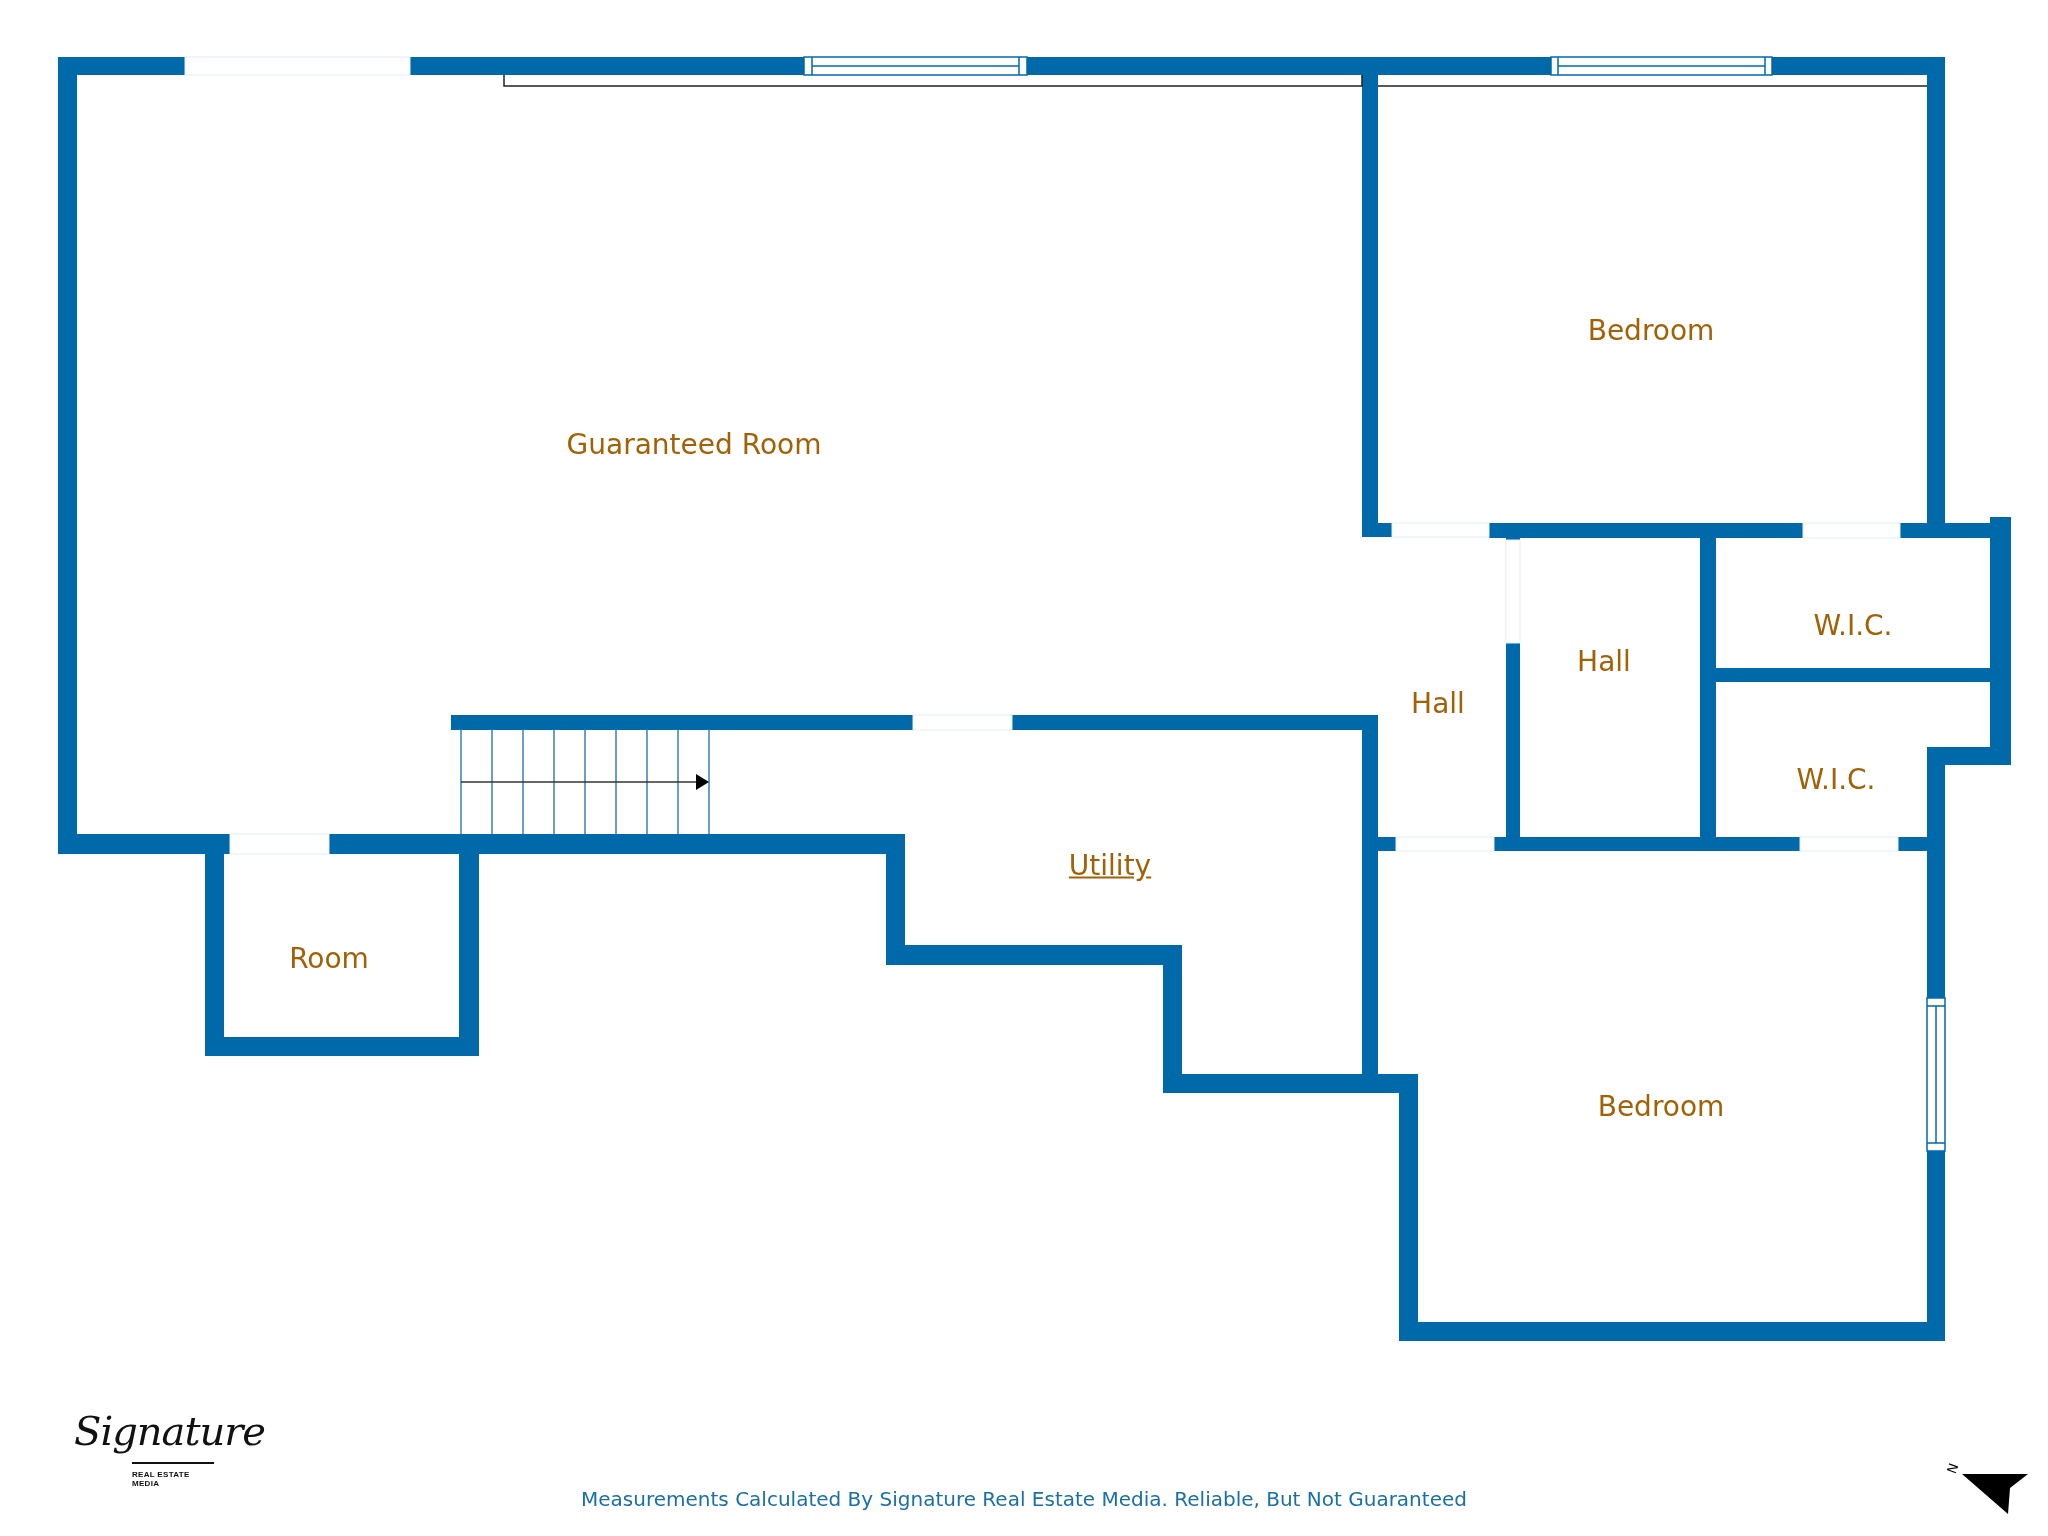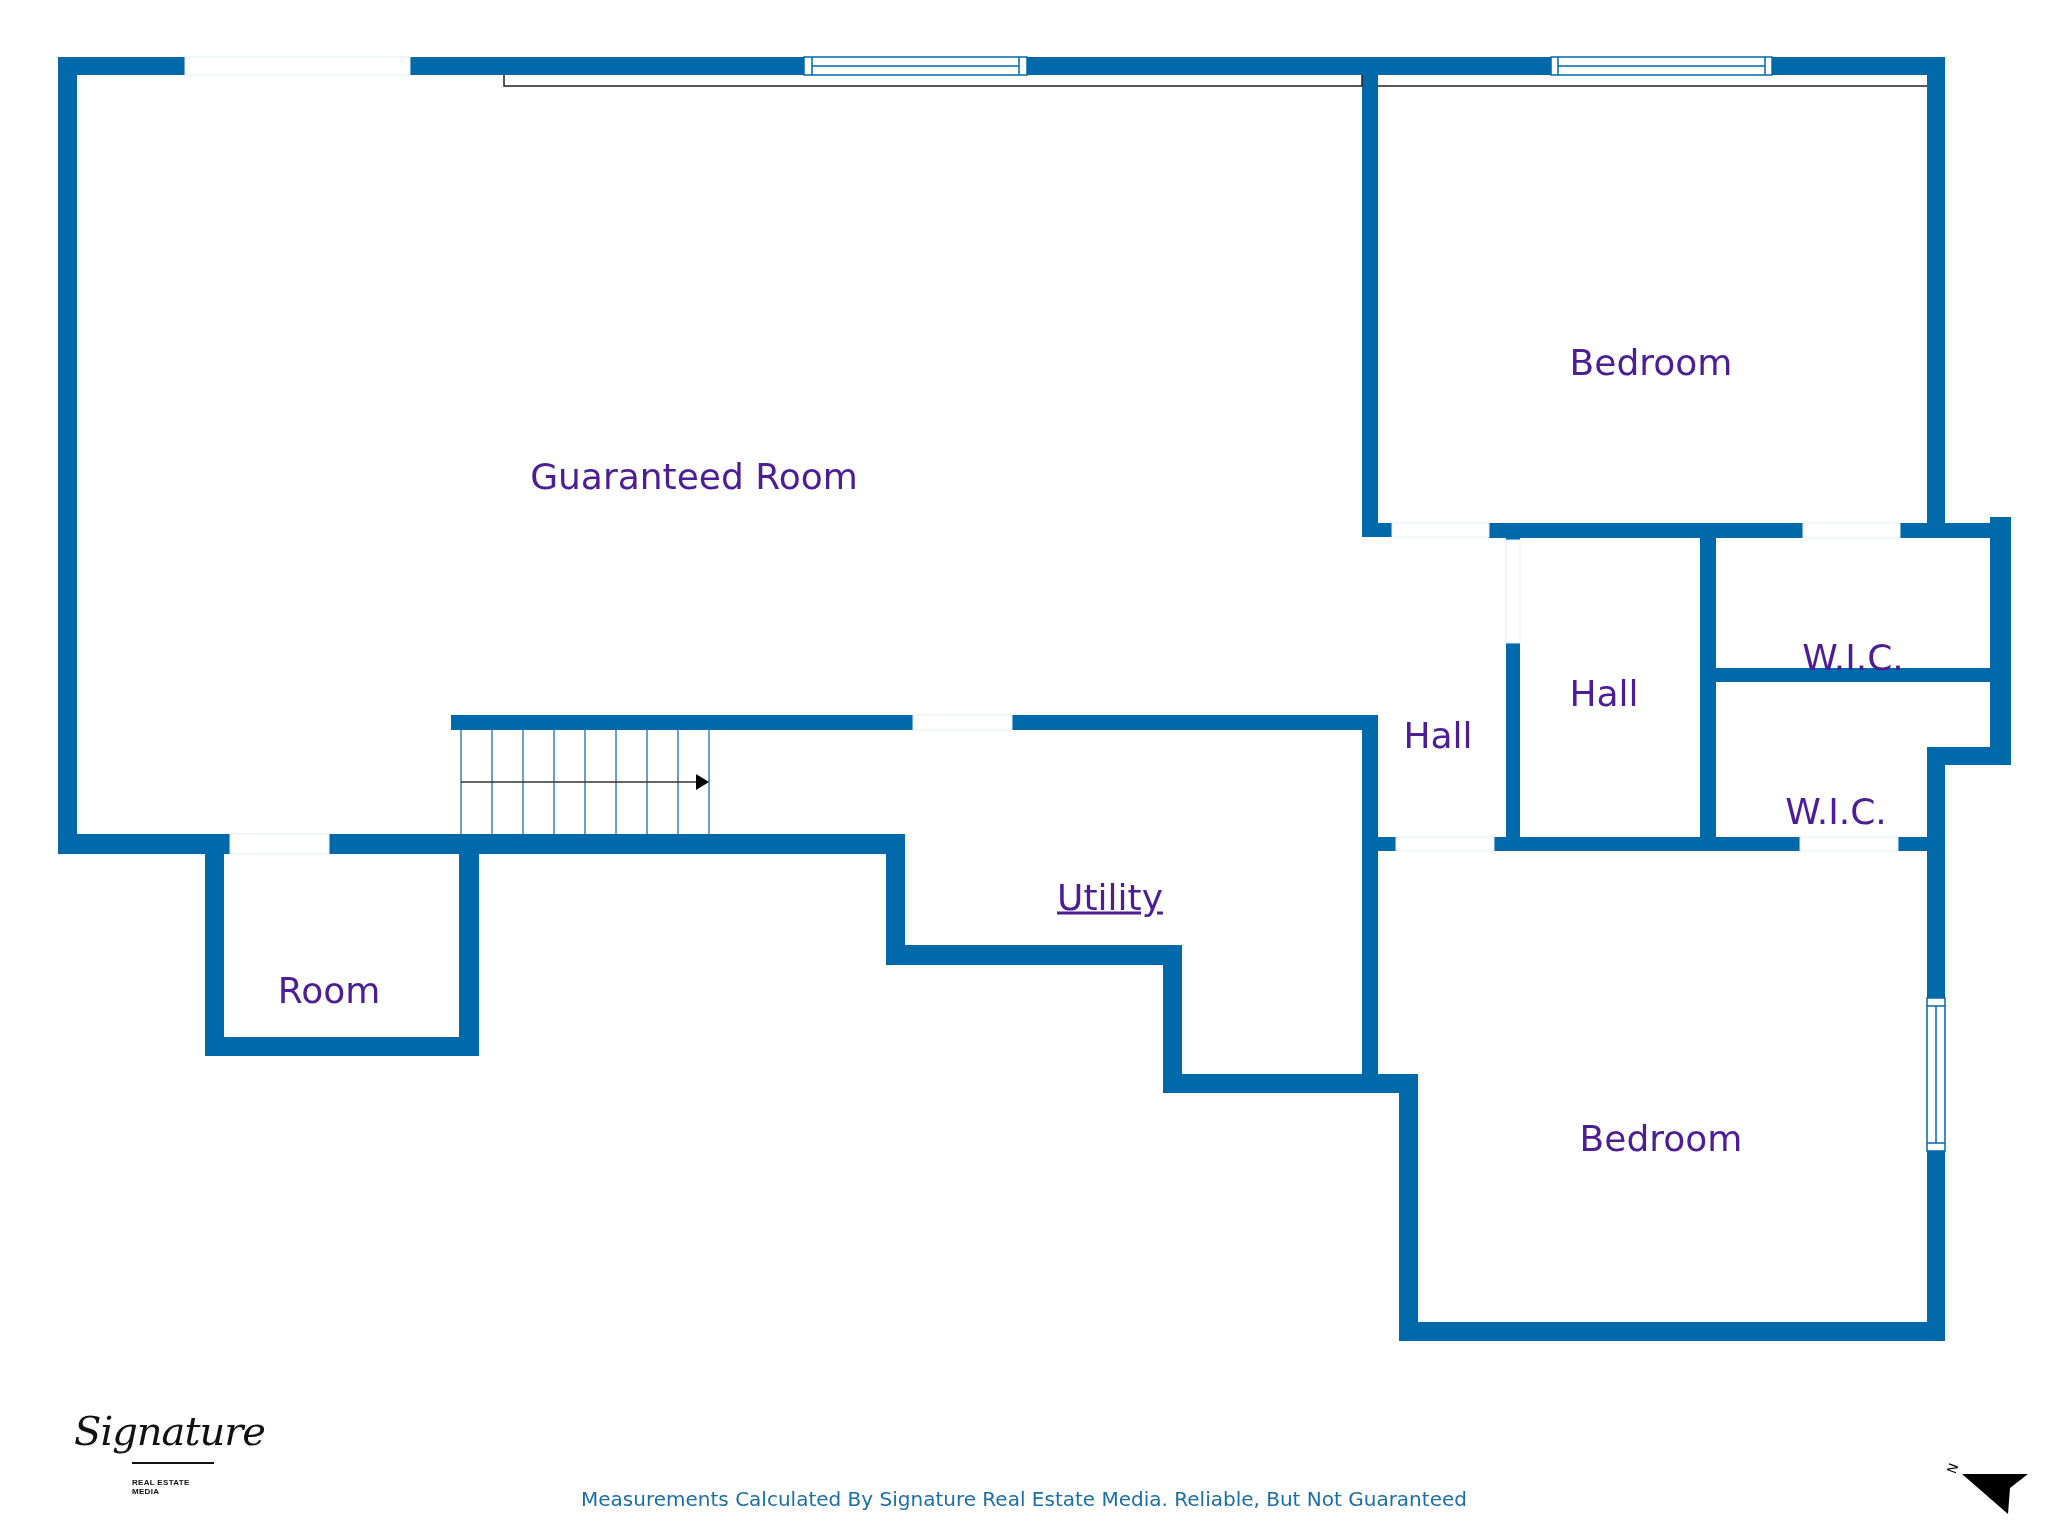--- a/index.html
+++ b/index.html
@@ -1,22 +1,22 @@
 <!DOCTYPE html>
 <html><head>
 <meta charset="utf-8">
 <style>
   html, body { margin: 0; padding: 0; background: #ffffff; }
   body { width: 2048px; height: 1536px; position: relative; overflow: hidden; font-family: "DejaVu Sans", sans-serif; }
   #plan { position: absolute; left: 0; top: 0; }
-  .label { position: absolute; color: #4c1d95; font-family: "DejaVu Sans", sans-serif; font-size: 36px; white-space: nowrap; transform: translate(-50%, -50%); margin-top: 32px; }
+  .label { position: absolute; color: #a16207; font-family: "DejaVu Sans", sans-serif; font-size: 28px; white-space: nowrap; transform: translate(-50%, -50%); }
   .footer { position: absolute; left: 50%; top: 1499px; transform: translate(-50%, -50%); color: #1a6fa6; font-size: 20px; font-family: "DejaVu Sans", sans-serif; white-space: nowrap; }
   .logo { position: absolute; left: 74px; top: 1408px; width: 140px; height: 74px; }
   .logo .script { position: absolute; left: 0; top: 0; font-family: "DejaVu Serif", serif; font-style: italic; font-size: 40px; color: #111; letter-spacing: -1px; text-align: right; }
-  .logo .sub { position: absolute; left: 58px; top: 54px; font-family: "Liberation Sans", sans-serif; font-weight: bold; font-size: 8px; color: #111; letter-spacing: 0.3px; border-top: 2px solid #111; padding-top: 14px; }
+  .logo .sub { position: absolute; left: 58px; top: 54px; font-family: "Liberation Sans", sans-serif; font-weight: bold; font-size: 8px; color: #111; letter-spacing: 0.3px; border-top: 2px solid #111; padding-top: 6px; }
   .compass { position: absolute; left: 1938px; top: 1456px; width: 90px; height: 70px; }
 </style>
 </head>
 <body>
 
 <svg id="plan" width="2048" height="1536" viewBox="0 0 2048 1536" xmlns="http://www.w3.org/2000/svg">
   <g fill="#0069AA">
 
     <rect x="58" y="57" width="127" height="18"></rect>
     <rect x="410" y="57" width="394" height="18"></rect>

